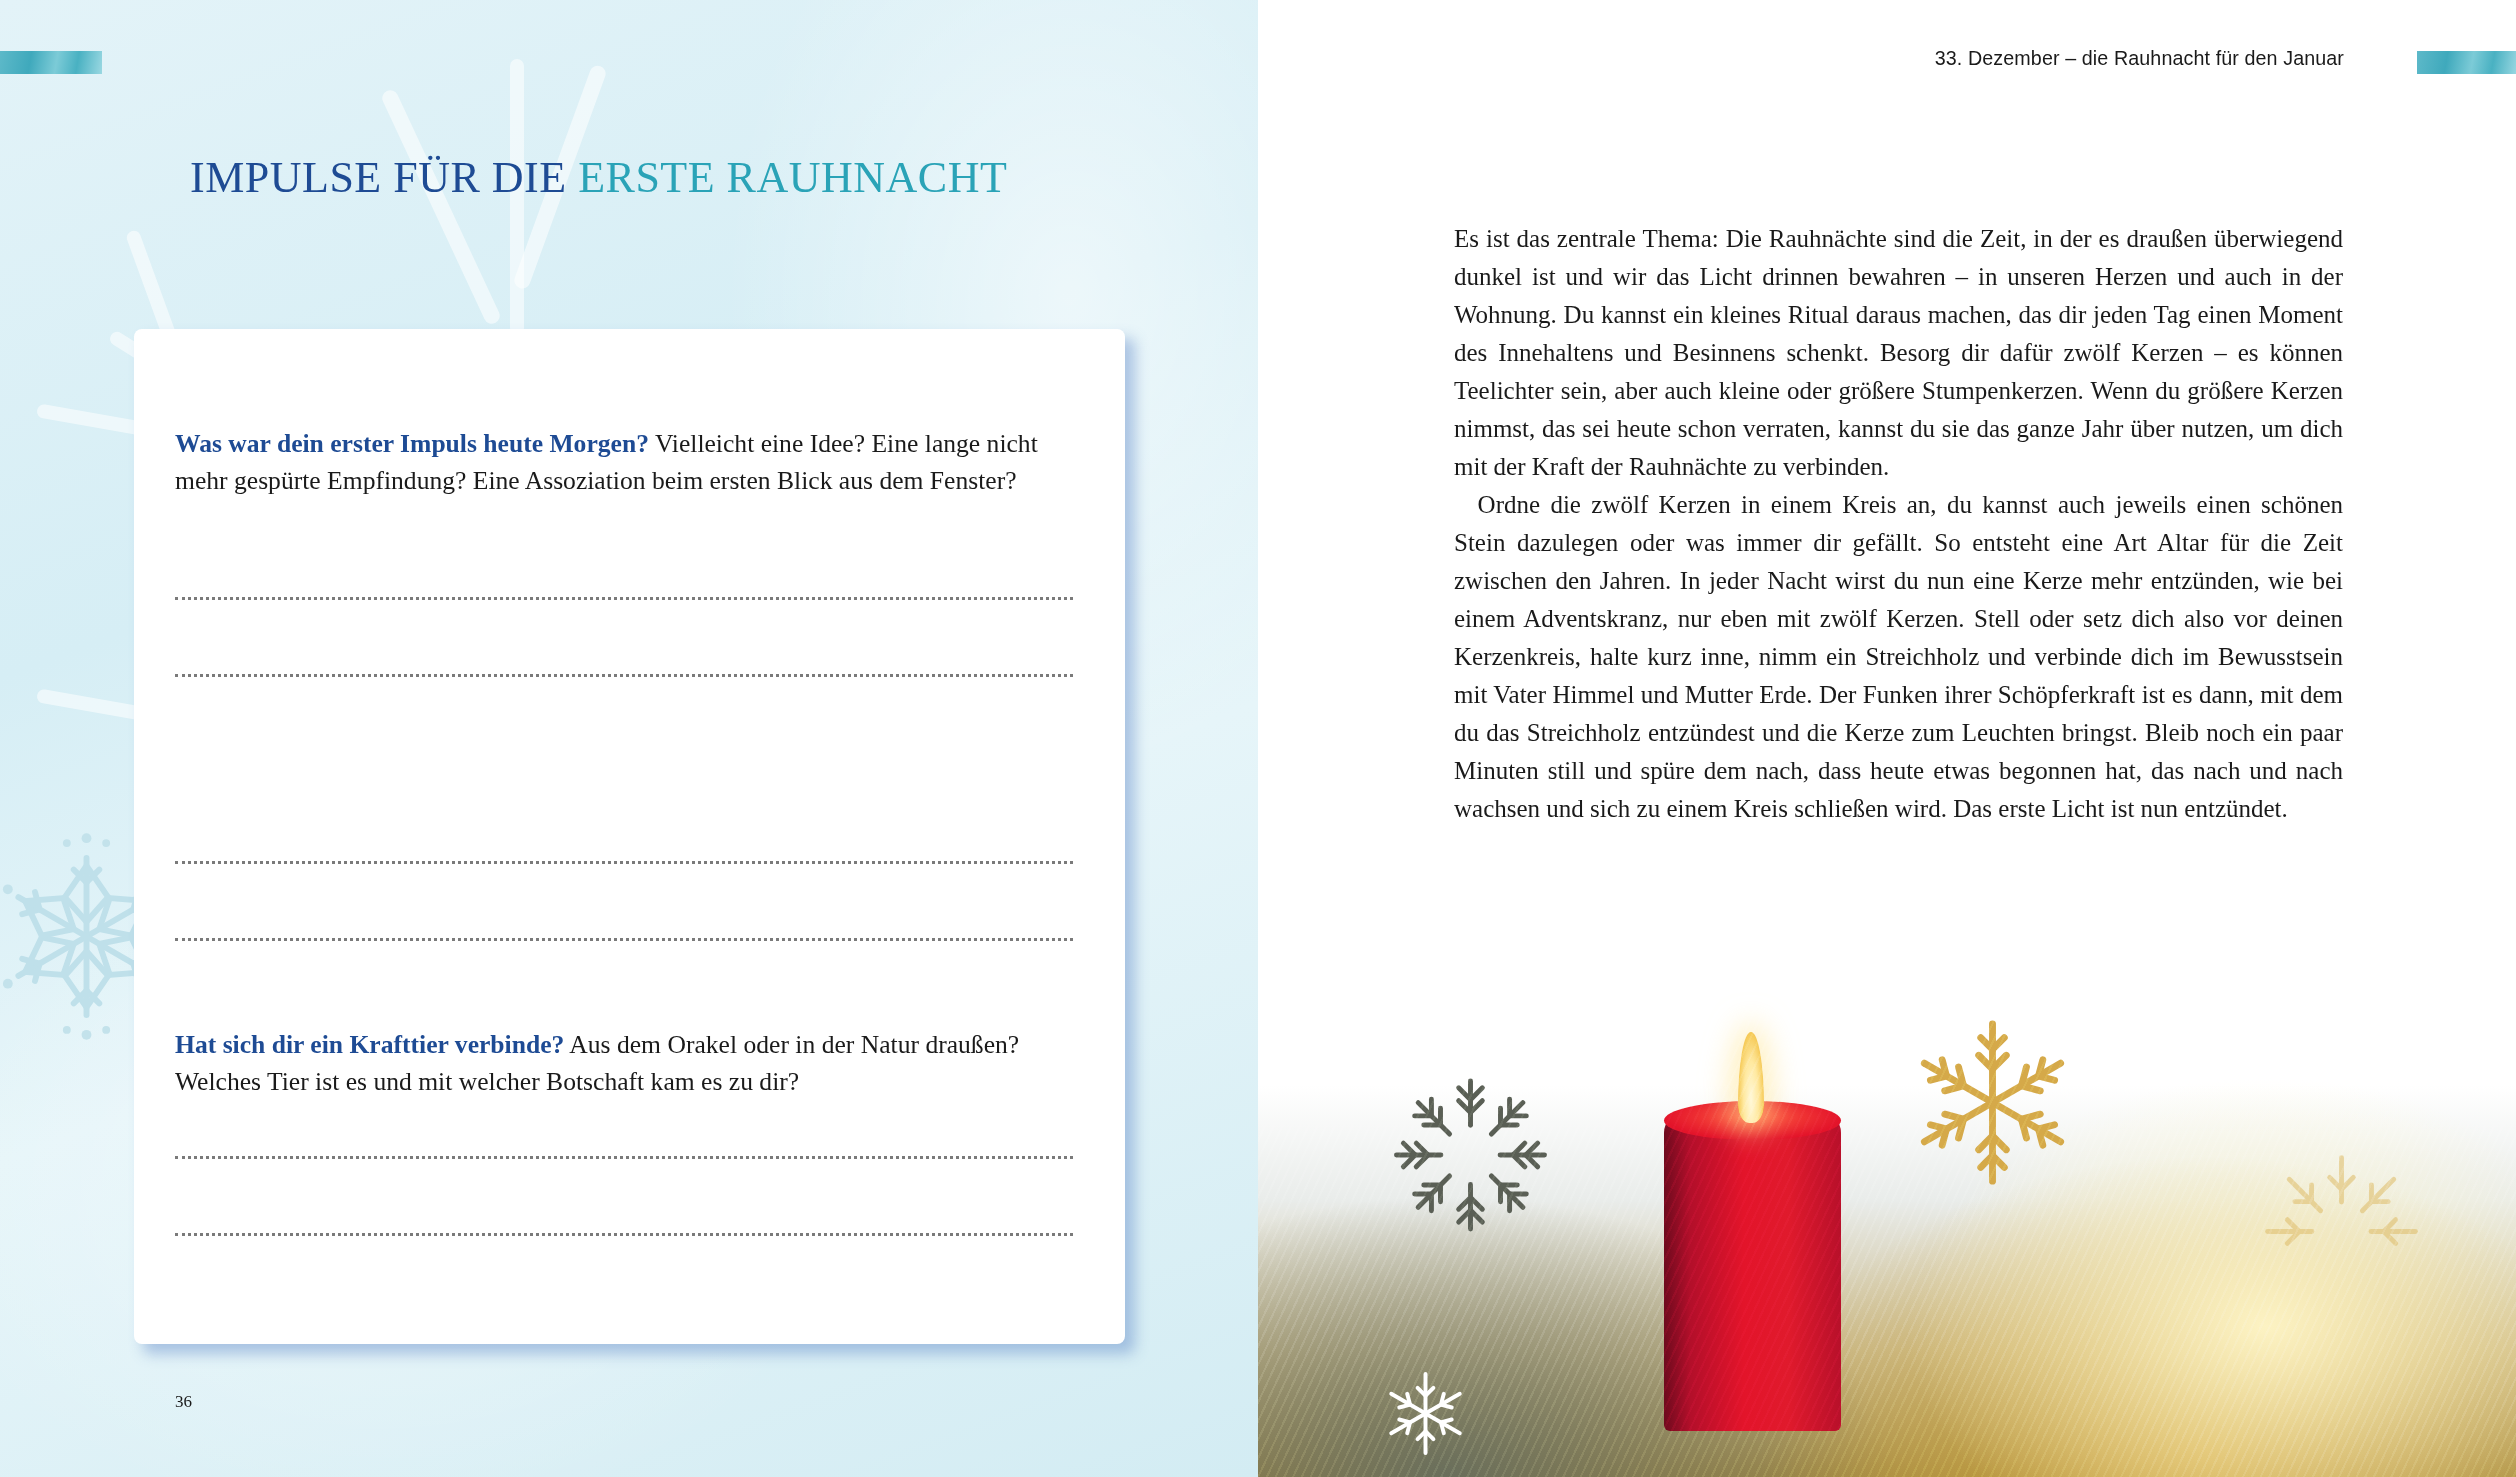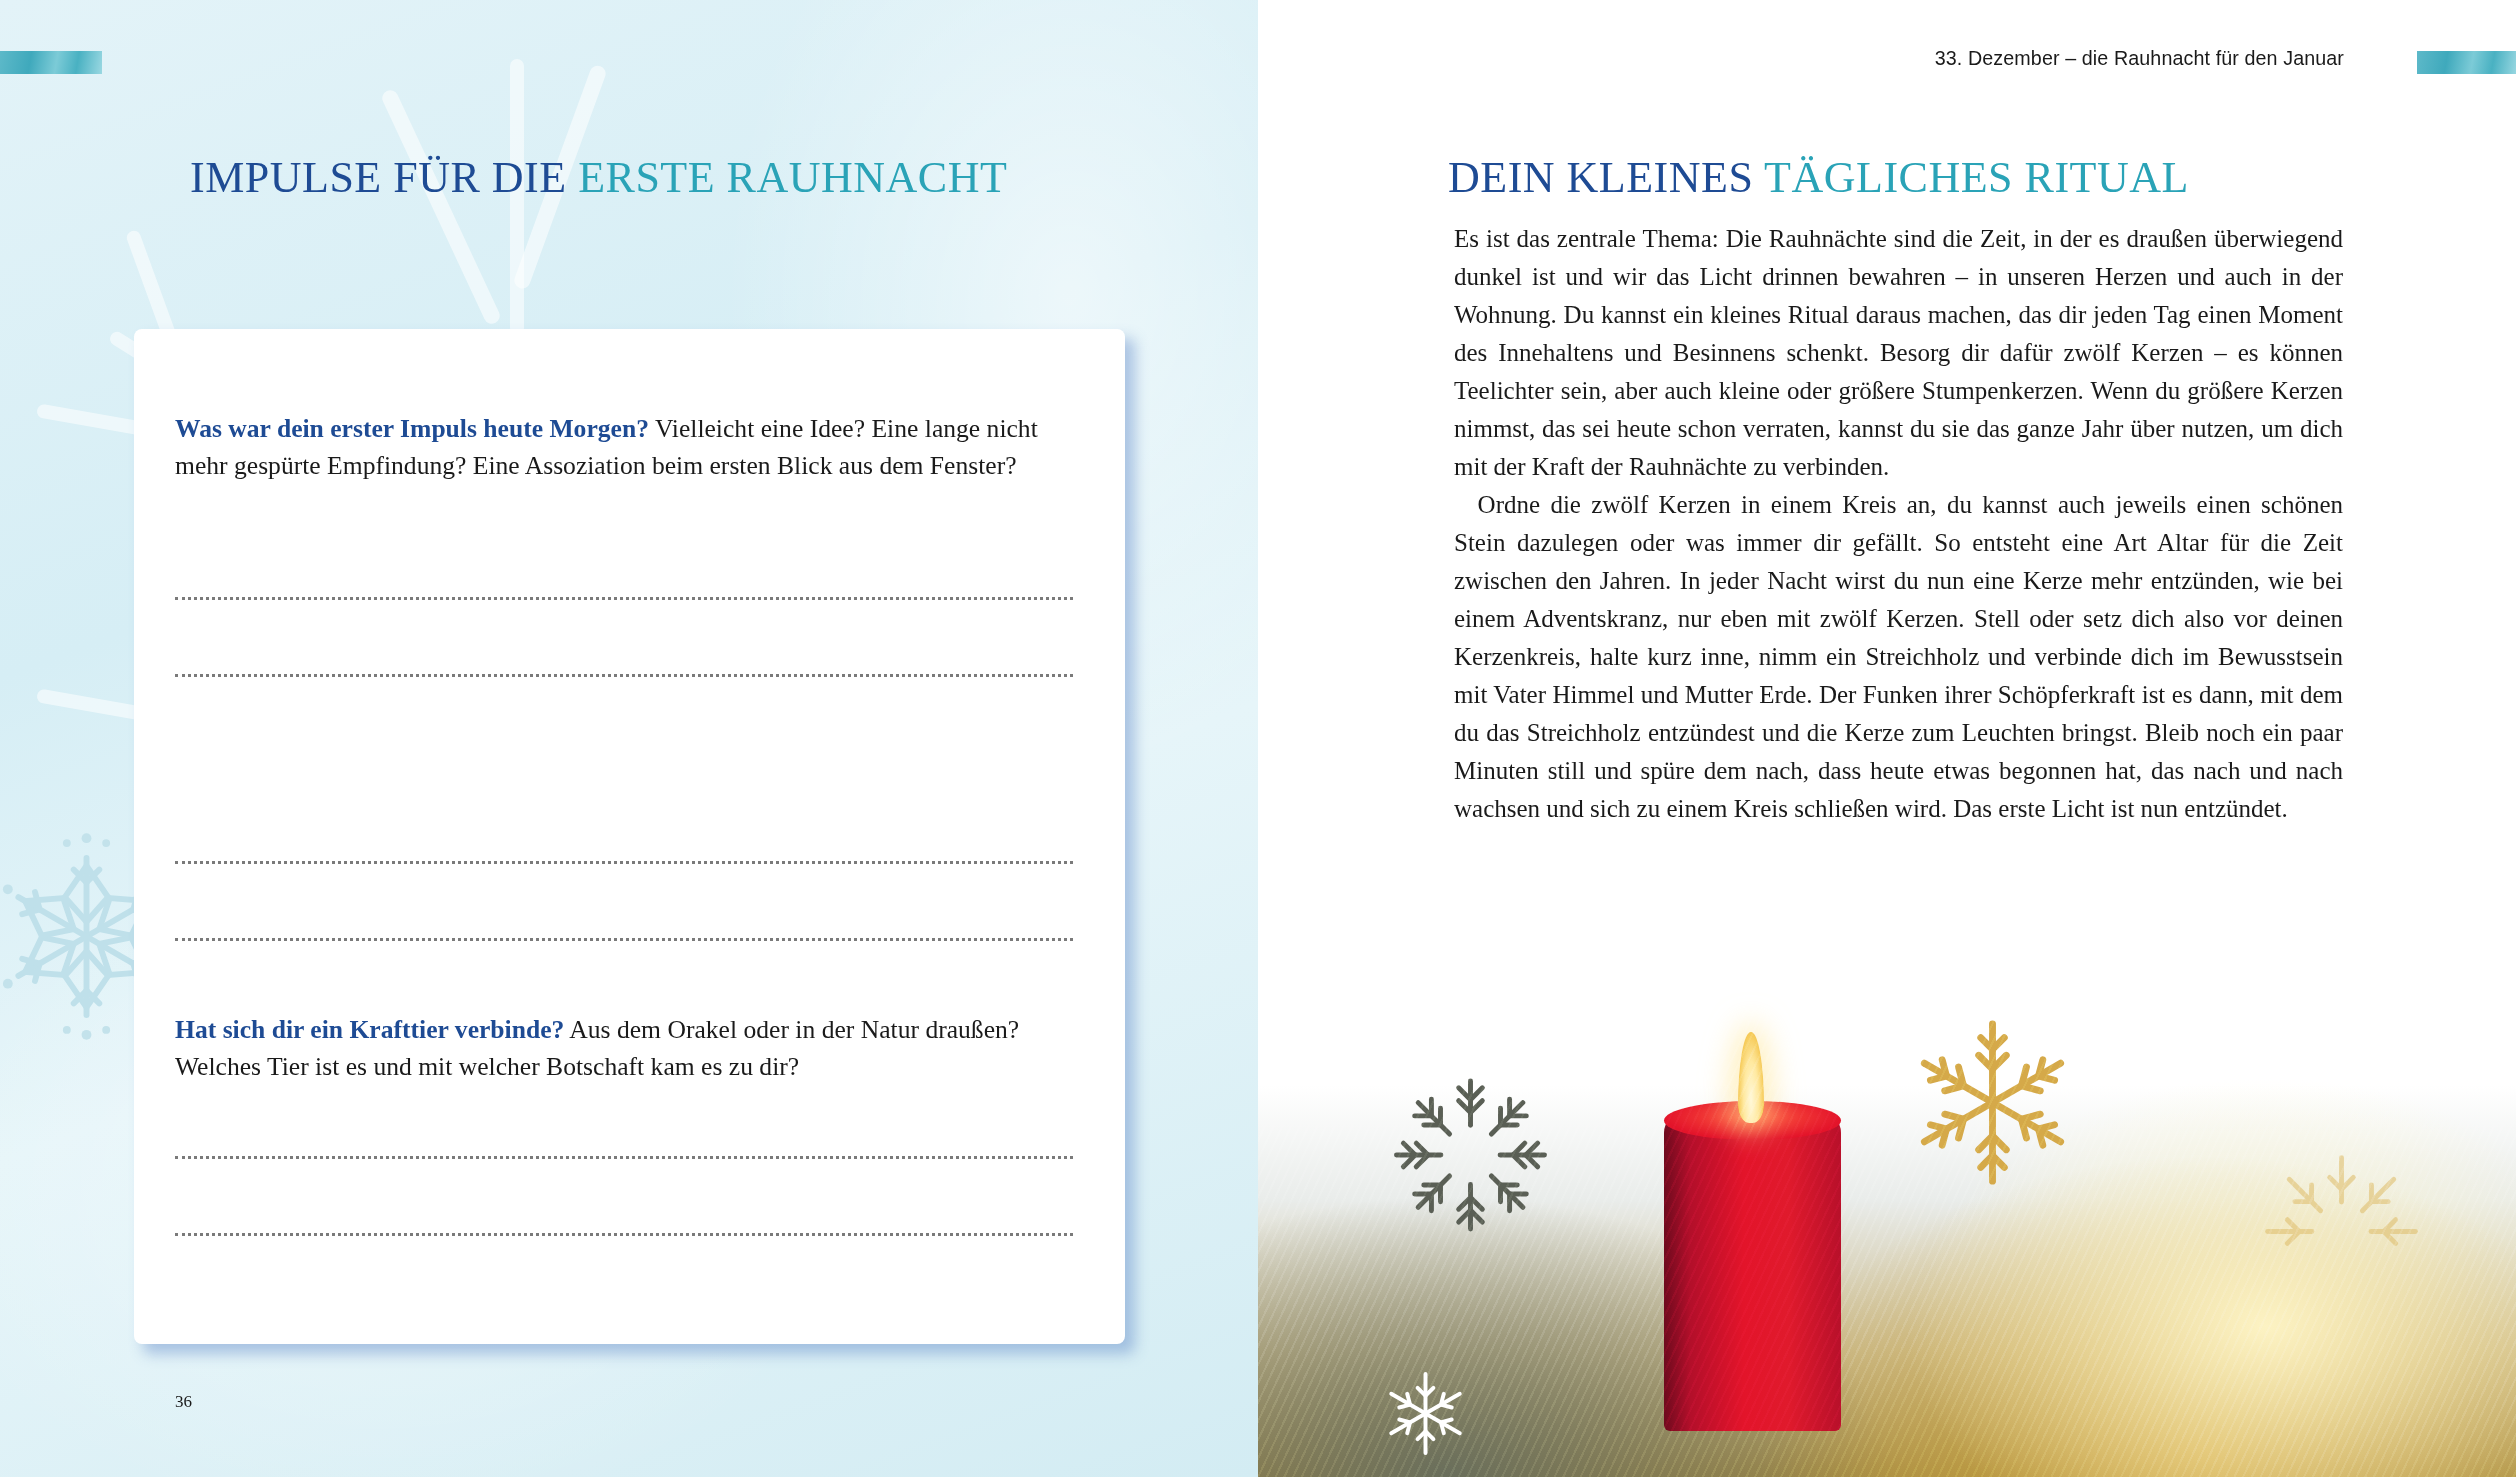--- a/index.html
+++ b/index.html
@@ -44,21 +44,21 @@
   .title .light { color:#2aa3b7; }
   .title-left { left:175px; top:135px; width:887px; }
   .title-right { left:175px; top:135px; width:985px; }
 
   
   .card {
     position:absolute; left:134px; top:329px; width:991px; height:1015px;
     background:#ffffff; border-radius:7.9px;
     box-shadow:9.9px 9.9px 13.8px rgba(95,135,200,0.45);
   }
-  .q-block { position:absolute; left:41px; width:906px; font-size:25.6px; line-height:37px; color:#1a1a1a; }
+  .q-block { position:absolute; left:41px; width:906px; font-size:25.6px; line-height:37px; color:#1a1a1a;margin-top:15px; }
   .q-block .q { color:#1e4b94; font-weight:bold; }
   .dot-line {
     position:absolute; left:41px; width:898px; height:0;
     border-top:3px dotted #7a7a7a;
   }
 
   .page-number {
     position:absolute; left:175px; top:1392px; font-size:17px; color:#1a1a1a;
   }
 
@@ -168,24 +168,20 @@
     <div class="dot-line" style="top:904px;"></div>
   </div>
 
   <div class="page-number">36</div>
 </div>
 
 <div class="page page-right">
   <div class="running-head">33. Dezember – die Rauhnacht für den Januar</div>
   <div class="edge-tab edge-tab-right"></div>
 
-  <h1 class="title title-right">
-    <span class="dark">DEIN KLEINES</span>
-    <span class="light">TÄGLICHES RITUAL</span>
-  </h1>
 
   <div class="body-text">
     <p>Es ist das zentrale Thema: Die Rauhnächte sind die Zeit, in der es draußen überwiegend dunkel ist und wir das Licht drinnen bewahren – in unseren Herzen und auch in der Wohnung. Du kannst ein kleines Ritual daraus machen, das dir jeden Tag einen Moment des Innehaltens und Besinnens schenkt. Besorg dir dafür zwölf Kerzen – es können Teelichter sein, aber auch kleine oder größere Stumpenkerzen. Wenn du größere Kerzen nimmst, das sei heute schon verraten, kannst du sie das ganze Jahr über nutzen, um dich mit der Kraft der Rauhnächte zu verbinden.</p>
     <p>Ordne die zwölf Kerzen in einem Kreis an, du kannst auch jeweils einen schönen Stein dazulegen oder was immer dir gefällt. So entsteht eine Art Altar für die Zeit zwischen den Jahren. In jeder Nacht wirst du nun eine Kerze mehr entzünden, wie bei einem Adventskranz, nur eben mit zwölf Kerzen. Stell oder setz dich also vor deinen Kerzenkreis, halte kurz inne, nimm ein Streichholz und verbinde dich im Bewusstsein mit Vater Himmel und Mutter Erde. Der Funken ihrer Schöpferkraft ist es dann, mit dem du das Streichholz entzündest und die Kerze zum Leuchten bringst. Bleib noch ein paar Minuten still und spüre dem nach, dass heute etwas begonnen hat, das nach und nach wachsen und sich zu einem Kreis schließen wird. Das erste Licht ist nun entzündet.</p>
   </div>
 
   <div class="photo">
 
     <svg class="flake" style="left:99px;top:74px;" width="227" height="207" viewBox="-115 -105 230 105">
       <g stroke="#5a5f55" stroke-width="5" fill="none" stroke-linecap="round" transform="translate(0,-50)">

